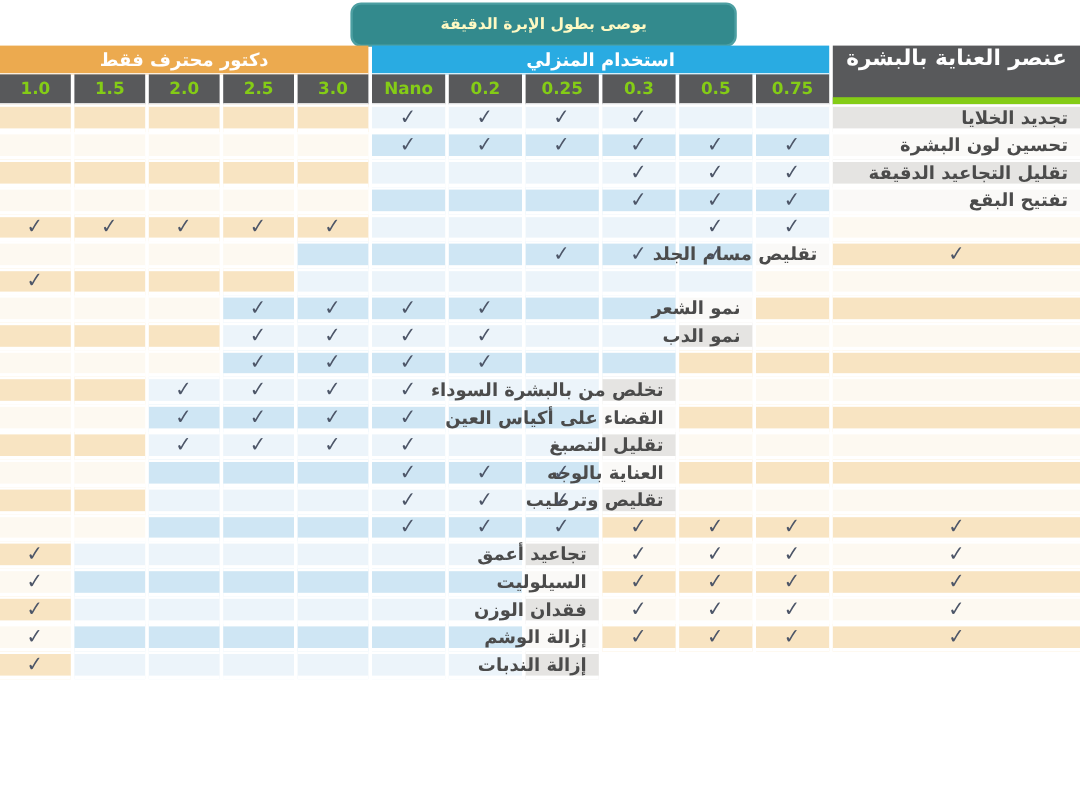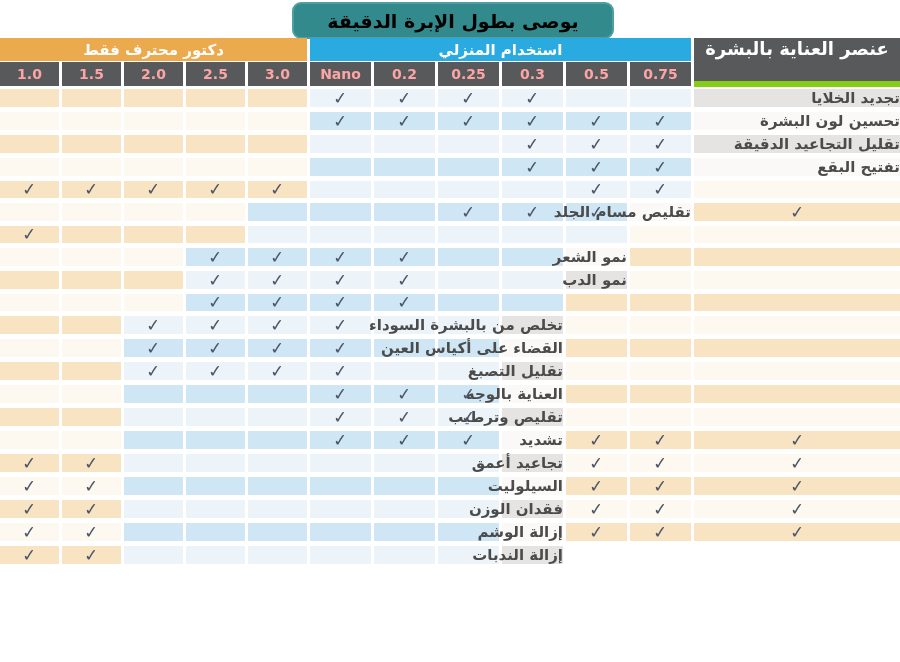--- a/index.html
+++ b/index.html
@@ -7,21 +7,21 @@
     width:900px;height:662px;background:#ffffff;position:relative;
     font-family:"DejaVu Sans", sans-serif;overflow:hidden;
   }
   
   .title-box{
     position:absolute;left:292px;top:2px;width:318px;height:33px;
     background:var(--title-bg,#338a8d);
     border:2px solid var(--title-border,#4d9fa2);
     border-radius:9px;
     display:flex;align-items:center;justify-content:center;
-    color:#000000;font-weight:bold;font-size:19px;direction:rtl;
+    color:#fef9c3;font-weight:bold;font-size:13px;direction:rtl;
   }
   
   .table-grid{
     position:absolute;left:0;top:38px;width:900px;height:519px;
     display:grid;
     grid-template-columns:repeat(5,59px) repeat(6,61px) 206px;
     grid-template-rows:24px 25px repeat(21,1fr);
     column-gap:3px;
   }
   .band{
@@ -32,35 +32,35 @@
   .band-doctor{grid-column:1 / span 5;grid-row:1;background:var(--doctor-bg,#ecaa4f);}
   .band-home{grid-column:6 / span 6;grid-row:1;background:var(--home-bg,#29abe2);}
   .corner-header{
     grid-column:12;grid-row:1 / span 2;
     background:var(--colhead-bg,#58595b);
     color:#fff;font-weight:bold;font-size:18px;direction:rtl;
     display:flex;justify-content:center;
     border-bottom:6px solid #84cc16;
   }
   .num-cell{
-    background:var(--colhead-bg,#58595b);color:#fca5a5;font-weight:bold;font-size:14px;
+    background:var(--colhead-bg,#58595b);color:#84cc16;font-weight:bold;font-size:14px;
     display:flex;align-items:center;justify-content:center;
     border-bottom:1px solid #fff;
   }
   .cell{
     border-top:2px solid #fff;border-bottom:3px solid #fff;
     display:flex;align-items:center;justify-content:center;
   }
   .cell.doc{background:#fdf9f1;}
   .cell.doc.dark{background:#f8e4c2;}
   .cell.home{background:#ecf4fa;}
   .cell.home.dark{background:#cfe6f4;}
   .cell.lbl{
     background:#faf9f7;direction:rtl;justify-content:flex-start;
-    box-sizing:border-box;
+    padding-right:10px;box-sizing:border-box;
     color:#4b4b4b;font-weight:bold;font-size:15px;white-space:nowrap;
   }
   .cell.lbl.dark{background:#e5e4e2;}
   .check{
     color:var(--check-color,#4d5668);font-size:17px;line-height:1;
     transform:rotate(-4deg);
   }
 </style>
 </head>
 <body>
@@ -394,21 +394,20 @@
     <div class="cell home dark"></div>
     <div class="cell home dark">
       <span class="check">✓</span>
     </div>
     <div class="cell home dark">
       <span class="check">✓</span>
     </div>
     <div class="cell home dark">
       <span class="check">✓</span>
     </div>
-    <div class="cell lbl">تشديد</div>
     <div class="cell doc dark">
       <span class="check">✓</span>
     </div>
     <div class="cell doc dark">
       <span class="check">✓</span>
     </div>
     <div class="cell doc dark">
       <span class="check">✓</span>
     </div>
     <div class="cell doc dark">

